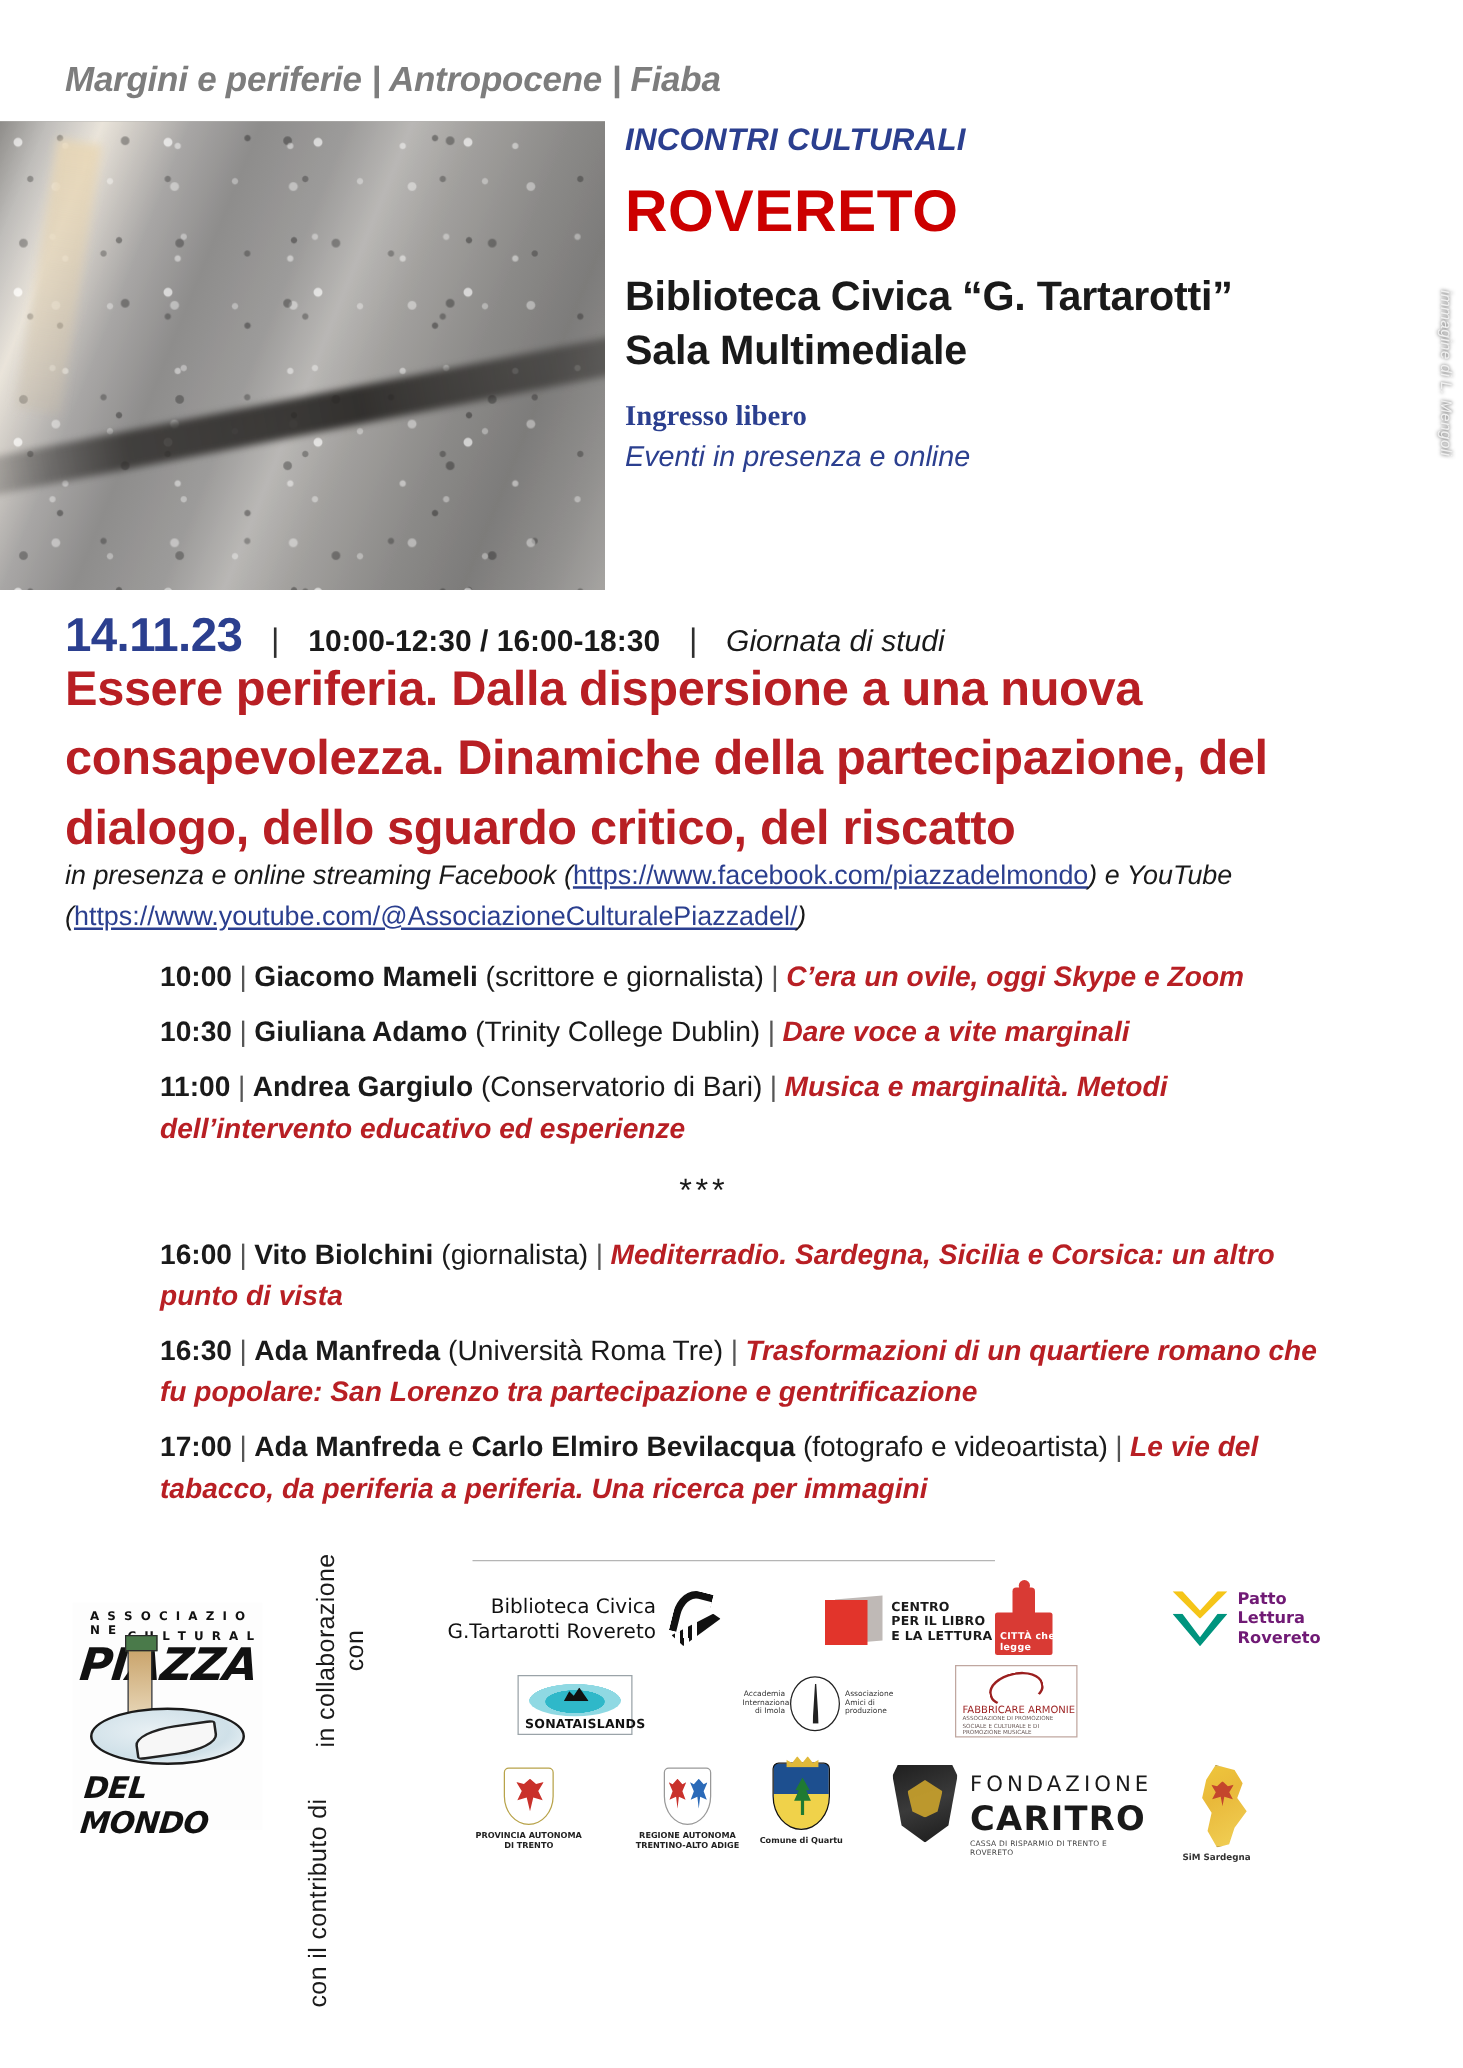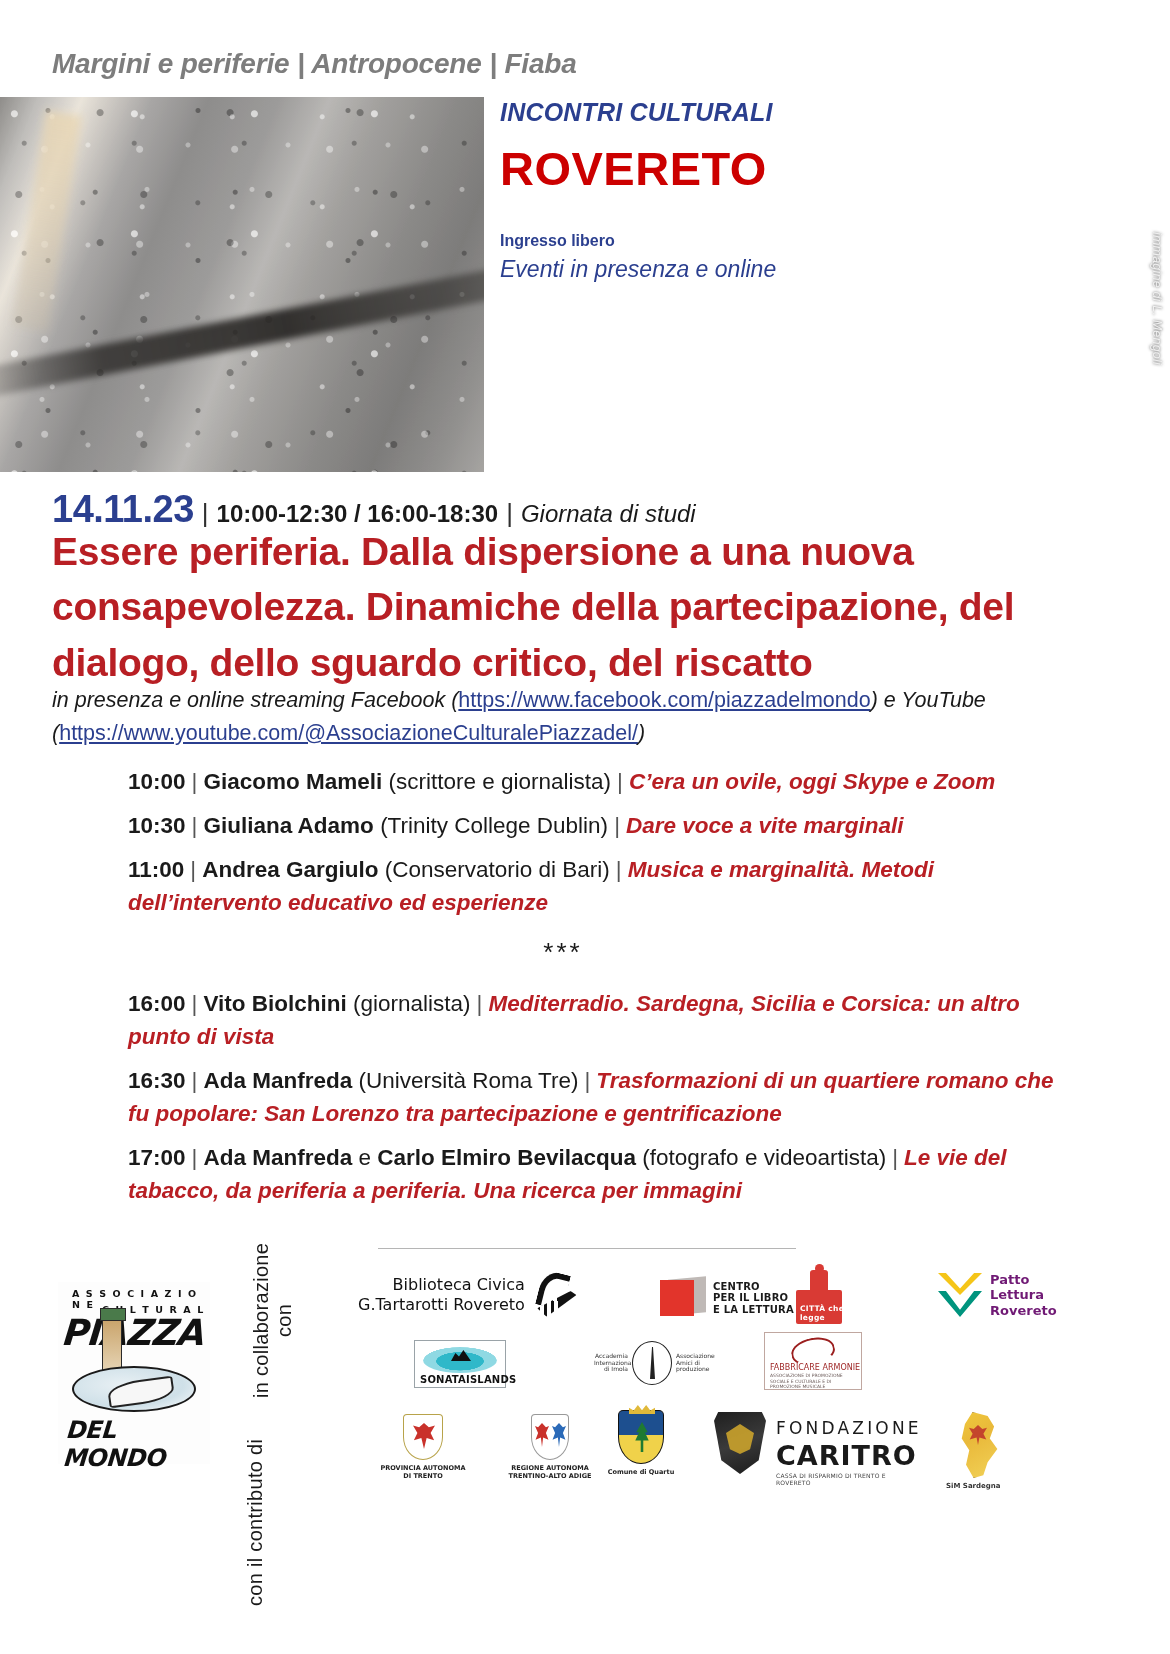--- a/index.html
+++ b/index.html
@@ -106,39 +106,40 @@
   }
   .hdr-venue {
     margin-top: 24px;
     font-size: 33px;
     font-weight: bold;
     color: #1a1a1a;
     line-height: 1.30;
     letter-spacing: -.2px;
   }
   .hdr-free {
-    margin-top: 40px;
-    font-size: 16px;
+    margin-top: 18px;
+    font-size: 23px;
     font-weight: bold;
     color: #2b3f8f;
+    font-family: Liberation Serif, serif;
   }
   .hdr-mode {
     margin-top: 6px;
     font-size: 23px;
     font-style: italic;
     color: #2b3f8f;
   }
 
   
   .dateline {
     position: absolute;
     left: 52px; top: 476px;
     display: flex;
     align-items: baseline;
-    gap: 0;
+    gap: 15px;
     white-space: nowrap;
   }
   .date-big {
     font-size: 38px;
     font-weight: bold;
     color: #2b3f8f;
     letter-spacing: -.5px;
   }
   .date-sep { font-size: 26px; color: #2f2f2f; padding: 0 8px; font-weight: 300; }
   .date-times { font-size: 24px; font-weight: bold; color: #1a1a1a; }
@@ -421,20 +422,24 @@
   <div class="photo">
     <div class="rock"></div>
     <div class="crack2"></div>
     <div class="crack"></div>
   </div>
   <div class="photo-credit">immagine di L. Mengoli</div>
 
   <div class="hdr">
     <div class="hdr-incontri">INCONTRI CULTURALI</div>
     <div class="hdr-city">ROVERETO</div>
+    <div class="hdr-venue">
+      <div>Biblioteca Civica “G. Tartarotti”</div>
+      <div>Sala Multimediale</div>
+    </div>
     <div class="hdr-free">Ingresso libero</div>
     <div class="hdr-mode">Eventi in presenza e online</div>
   </div>
 
   <div class="dateline">
     <span class="date-big">14.11.23</span>
     <span class="date-sep">|</span>
     <span class="date-times">10:00-12:30 / 16:00-18:30</span>
     <span class="date-sep">|</span>
     <span class="date-kind">Giornata di studi</span>

